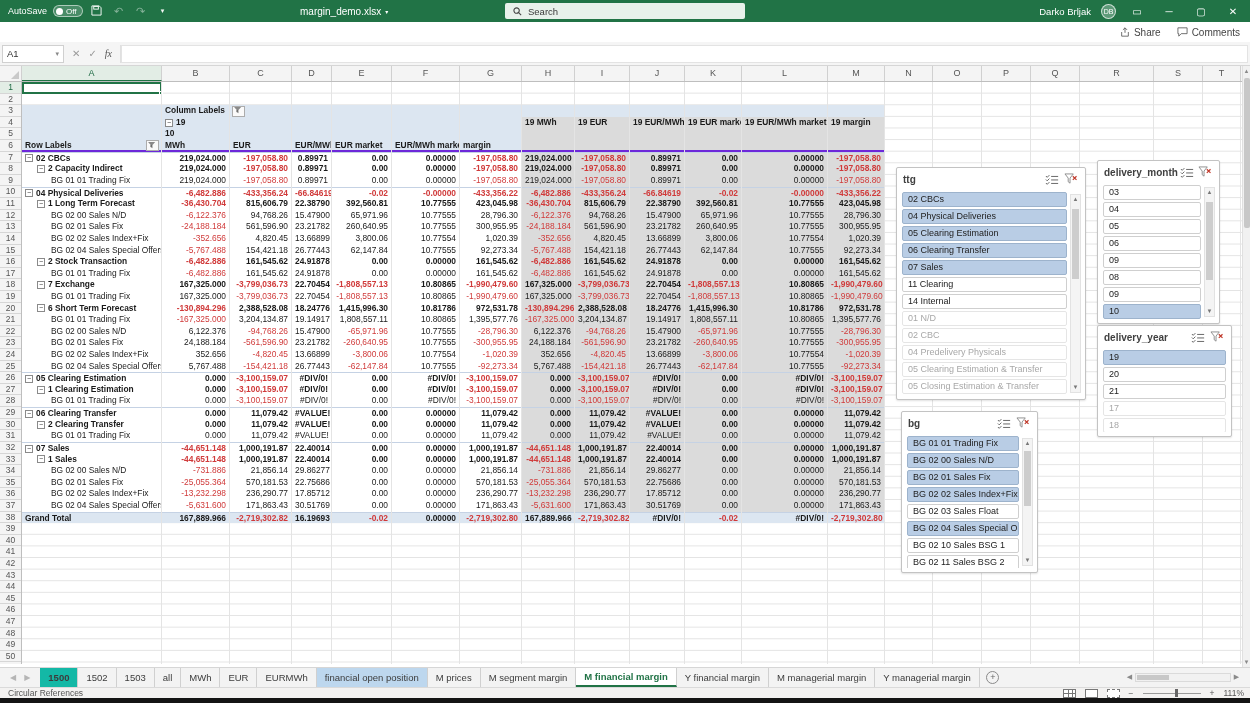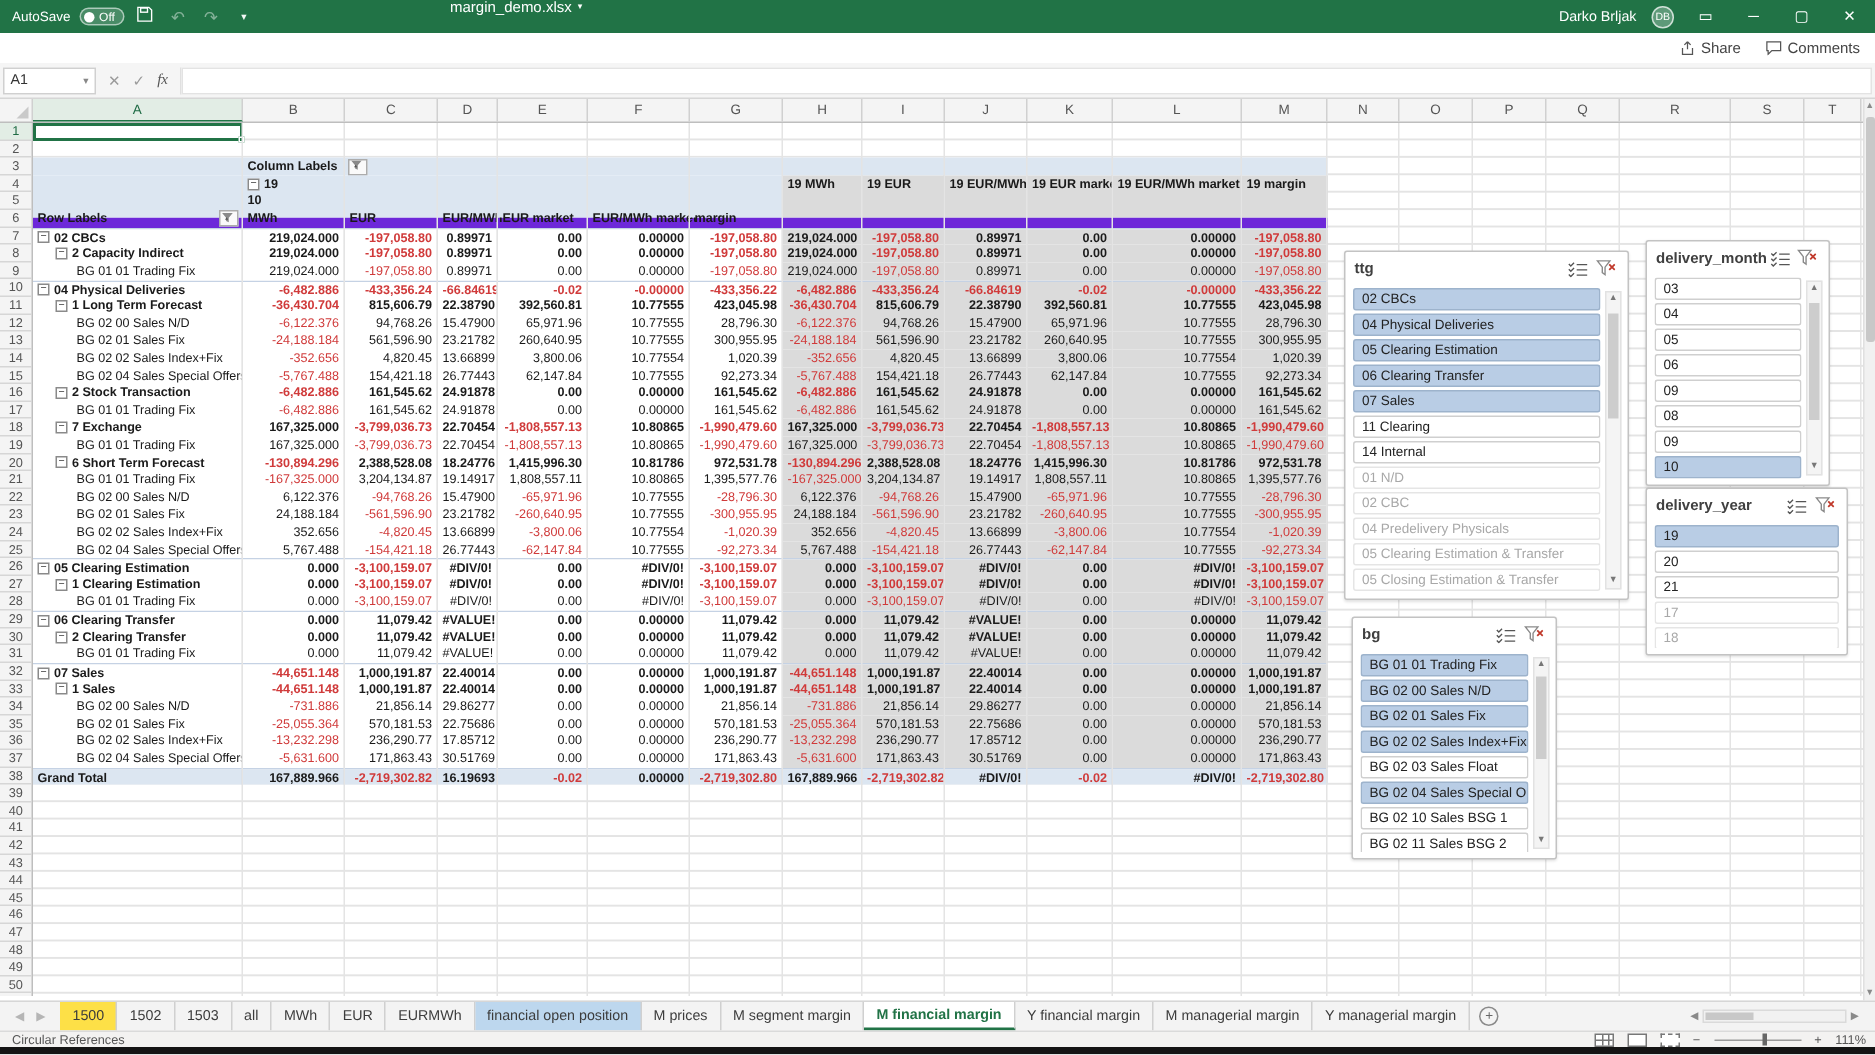--- a/index.html
+++ b/index.html
@@ -9,21 +9,21 @@
 
   
   #titlebar { position:absolute; left:0; top:0; width:1250px; height:22px; background:#217346; display:flex; align-items:center; color:#fff; }
   .tb-left { display:flex; align-items:center; gap:6px; padding-left:8px; }
   .autosave-label { font-size:9px; }
   .as-pill { display:flex; align-items:center; gap:3px; background:rgba(255,255,255,.18); border:1px solid rgba(255,255,255,.55); border-radius:8px; height:12px; padding:0 5px 0 2px; }
   .as-dot { width:7px; height:7px; border-radius:50%; background:#fff; }
   .as-off { font-size:8px; color:#fff; }
   .tb-ico { color:rgba(255,255,255,.95); font-size:11px; width:16px; text-align:center; }
   .tb-ico.dim { color:rgba(255,255,255,.45); }
-  #doc-title { position:absolute; left:300px; top:0; height:22px; display:flex; font-size:10px; color:#fff; gap:4px; }
+  #doc-title { position:absolute; left:300px; top:0; height:22px; display:flex; align-items:center; font-size:10px; color:#fff; gap:4px; }
   #search-box { position:absolute; left:505px; top:3px; width:240px; height:16px; background:#E8F1EB; border-radius:2px; display:flex; align-items:center; gap:6px; padding-left:8px; color:#3a3a3a; font-size:9.5px; }
   .tb-right { position:absolute; right:0; top:0; height:22px; display:flex; align-items:center; gap:10px; padding-right:6px; }
   #user-name { font-size:9.5px; }
   #avatar { width:15px; height:15px; border-radius:50%; background:rgba(255,255,255,.28); border:1px solid rgba(255,255,255,.7); display:flex; align-items:center; justify-content:center; font-size:7px; }
   .win-btn { width:22px; text-align:center; font-size:10px; color:#fff; }
 
   
   #ribbon { position:absolute; left:0; top:22px; width:1250px; height:20px; background:#F3F2F1; display:flex; align-items:center; border-bottom:1px solid #E1E1E1; }
   #ribbon-tabs { display:flex; align-items:center; gap:0; padding-left:8px; }
   .rtab { padding:0 11px; font-size:10.5px; color:#444; height:20px; display:flex; align-items:center; }
@@ -62,21 +62,21 @@
   .pc.hdr { overflow:visible; }
   .blue { background:#DCE6F1; }
   .gray { background:#DBDBDB; border-right:1px solid #CFCFCF; }
   .white { background:#fff; border-right:1px solid #EDEDED; }
   .total { background:#DCE6F1 !important; border-right:1px solid #CBD7E6 !important; }
   .b { font-weight:bold; }
   .neg { color:#D03A3A; }
   .labelcell { display:flex; align-items:center; gap:3px; }
   .expbox { flex:none; width:8px; height:8px; border:1px solid #8a8a8a; background:#fff; font-size:7px; line-height:6px; text-align:center; color:#333; }
   .grp-top { border-top:1px solid #C5D2E4; }
-  .hdr-bottom { border-bottom:7px solid #6d28d9; }
+  .hdr-bottom { border-bottom:2px solid #6d28d9; }
   .filterbtn { flex:none; width:13px; height:11px; border:1px solid #ACACAC; background:#FAFAFA; display:inline-flex; align-items:center; justify-content:center; gap:1px; margin-left:4px; }
   .filterbtn svg { display:block; }
 
   
   #a1sel { position:absolute; left:0; top:0; width:140px; height:12px; border:2px solid #217346; background:transparent; }
   #a1sel .handle { position:absolute; right:-3px; bottom:-3px; width:4px; height:4px; background:#217346; border:1px solid #fff; }
 
   
   #vscroll { position:absolute; right:0; top:66px; width:8px; height:601px; background:#F1F1F1; border-left:1px solid #E0E0E0; font-size:6px; color:#8a8a8a; }
   #vscroll .arr { height:10px; text-align:center; line-height:10px; }
@@ -95,21 +95,21 @@
   .sl-scroll { position:absolute; right:4px; top:26px; bottom:6px; width:11px; background:#F4F4F4; border:1px solid #E2E2E2; font-size:6px; color:#777; }
   .sl-scroll .arr { position:absolute; left:0; width:100%; text-align:center; height:9px; line-height:9px; }
   .sl-scroll .arr.up { top:0; } .sl-scroll .arr.dn { bottom:0; }
   .sl-scroll .thumb { position:absolute; left:1px; width:7px; background:#CDCDCD; }
 
   
   #tabbar { position:absolute; left:0; top:667px; width:1250px; height:20px; background:#F3F3F3; border-top:1px solid #D6D6D6; display:flex; align-items:stretch; }
   #tabnav { display:flex; align-items:center; gap:8px; padding:0 10px; color:#B5B5B5; font-size:8px; }
   #tabs { display:flex; align-items:stretch; }
   .stab { padding:0 8px; display:flex; align-items:center; font-size:9.5px; color:#3c3c3c; border-right:1px solid #D0D0D0; background:transparent; white-space:nowrap; }
-  .stab.c-yellow { background:#fde047; }
+  .stab.c-yellow { background:#14b8a6;font-weight:bold; }
   .stab.c-blue { background:#BDD7EE; }
   .stab.active { background:#fff; color:#217346; font-weight:bold; border-bottom:2px solid #217346; }
   #newsheet { width:26px; display:flex; align-items:center; justify-content:center; }
   #newsheet .circ { width:13px; height:13px; border-radius:50%; border:1px solid #8a8a8a; color:#666; font-size:9px; line-height:11px; text-align:center; }
   #hscroll { position:absolute; right:8px; top:671px; width:118px; height:12px; display:flex; align-items:center; color:#8a8a8a; font-size:7px; }
   #hscroll .arr { width:11px; text-align:center; }
   #hscroll .track { flex:1; height:9px; background:#F1F1F1; border:1px solid #DADADA; position:relative; }
   #hscroll .thumb { position:absolute; left:1px; top:1px; width:32px; height:5px; background:#C8C8C8; }
 
   
@@ -141,20 +141,27 @@
             <rect x="3" y="1.5" width="5" height="3" fill="none" stroke="#fff" stroke-width="1"></rect>
           </svg>
       </span>
       <span class="tb-ico dim">↶</span>
       <span class="tb-ico dim">↷</span>
       <span class="tb-ico" style="font-size:7px;">▾</span>
     </div>
     <div id="doc-title">
       <span>margin_demo.xlsx</span>
         <span style="font-size:6px;">▾</span>
+    </div>
+    <div id="search-box">
+      <svg width="9" height="9" viewBox="0 0 10 10">
+          <circle cx="4" cy="4" r="3" fill="none" stroke="#444" stroke-width="1.2"></circle>
+          <line x1="6.3" y1="6.3" x2="9" y2="9" stroke="#444" stroke-width="1.2"></line>
+        </svg>
+      <span>Search</span>
     </div>
     <div class="tb-right">
       <span id="user-name">Darko Brljak</span>
       <span id="avatar">DB</span>
       <span class="win-btn">▭</span>
       <span class="win-btn">─</span>
       <span class="win-btn">▢</span>
       <span class="win-btn">✕</span>
     </div>
   </div>

